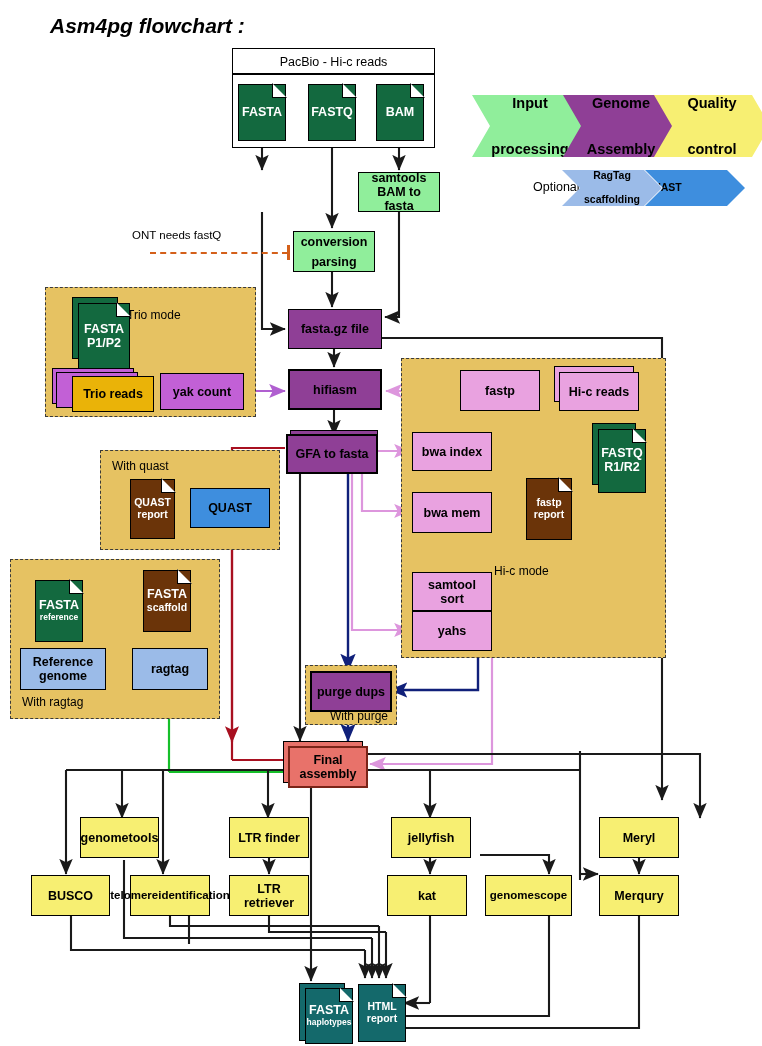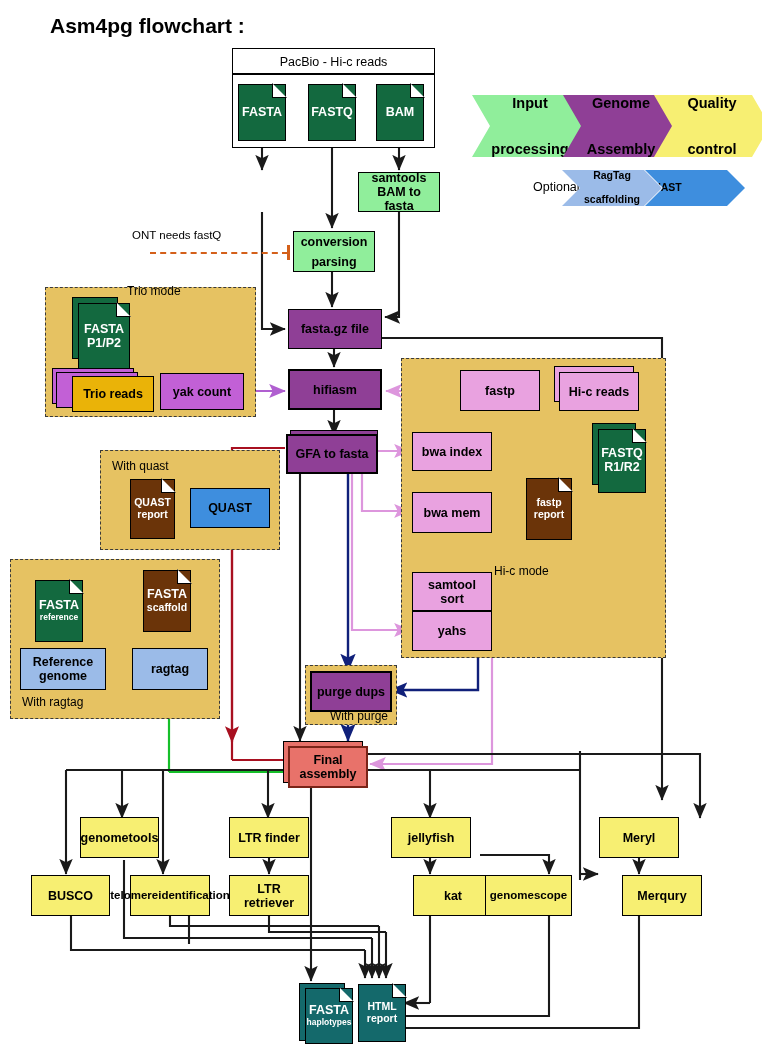--- a/index.html
+++ b/index.html
@@ -1,20 +1,20 @@
 <!DOCTYPE html>
 <html><head>
 <meta charset="utf-8">
 <style>
   html,body{margin:0;padding:0;background:#ffffff;}
   body{font-family:"Liberation Sans",sans-serif;}
   #stage{position:relative;width:762px;height:1046px;background:#fff;overflow:hidden;}
   #svg-layer{position:absolute;left:0;top:0;width:762px;height:1046px;}
 
-  .title{position:absolute;font-size:21px;font-weight:bold;color:#000;letter-spacing:0px;}
+  .title{position:absolute;font-size:21px;font-weight:bold;color:#000;letter-spacing:0px;font-style:italic;}
 
   
   .node{position:absolute;box-sizing:border-box;border:1.4px solid #000;
         display:flex;align-items:center;justify-content:center;text-align:center;
         font-size:12.5px;font-weight:bold;color:#000;line-height:1.12;padding:1px 3px;}
   .node.thick{border-width:2.6px;}
 
   .green{background:#90ee9b;}
   .purple{background:#8f3f96;color:#000;}
   .pink{background:#e9a2e0;}
@@ -276,21 +276,21 @@
     <span>conversion</span>
     <span>parsing</span>
   </div>
 
   <div class="note" style="left:132px;top:229px;">ONT needs fastQ</div>
   <div style="position:absolute;left:150px;top:252px;width:138px;height:0;
               border-top:2.6px dashed #d4601a;"></div>
   <div style="position:absolute;left:287px;top:245px;width:2.6px;height:15px;background:#d4601a;"></div>
 
   <div class="panel" style="left:45px;top:287px;width:211px;height:130px;"></div>
-  <div class="panel-label" style="left:127px;top:284px;">Trio mode</div>
+  <div class="panel-label" style="left:127px;top:308px;">Trio mode</div>
 
   <div class="stack" style="left:72px;top:297px;width:46px;height:62px;background:#13693f;"></div>
   <div class="doc darkgreen" style="left:78px;top:303px;width:52px;height:67px;">
     <div class="body">
       <span class="l1">FASTA</span>
       <span class="l1">P1/P2</span>
     </div>
     <div class="fold"></div>
   </div>
 
@@ -386,24 +386,24 @@
 
   <div class="node yellow" style="left:80px;top:817px;width:79px;height:41px;">genometools</div>
   <div class="node yellow" style="left:31px;top:875px;width:79px;height:41px;">BUSCO</div>
   <div class="node yellow" style="left:130px;top:875px;width:80px;height:41px;flex-direction:row;font-size:11.5px;">
     <span>telomere</span>
     <span>identification</span>
   </div>
   <div class="node yellow" style="left:229px;top:817px;width:80px;height:41px;">LTR finder</div>
   <div class="node yellow" style="left:229px;top:875px;width:80px;height:41px;">LTR retriever</div>
   <div class="node yellow" style="left:391px;top:817px;width:80px;height:41px;">jellyfish</div>
-  <div class="node yellow" style="left:413px;top:875px;width:80px;height:41px;">kat</div>
+  <div class="node yellow" style="left:387px;top:875px;width:80px;height:41px;">kat</div>
   <div class="node yellow" style="left:485px;top:875px;width:87px;height:41px;font-size:11.5px;">genomescope</div>
   <div class="node yellow" style="left:599px;top:817px;width:80px;height:41px;">Meryl</div>
-  <div class="node yellow" style="left:599px;top:875px;width:80px;height:41px;margin-left:23px;">Merqury</div>
+  <div class="node yellow" style="left:599px;top:875px;width:80px;height:41px;">Merqury</div>
 
   <div class="stack" style="left:299px;top:983px;width:46px;height:58px;background:#14696b;"></div>
   <div class="doc teal" style="left:305px;top:988px;width:48px;height:56px;">
     <div class="body">
       <span class="l1">FASTA</span>
       <span class="l2 tiny">haplotypes</span>
     </div>
     <div class="fold"></div>
   </div>
 

